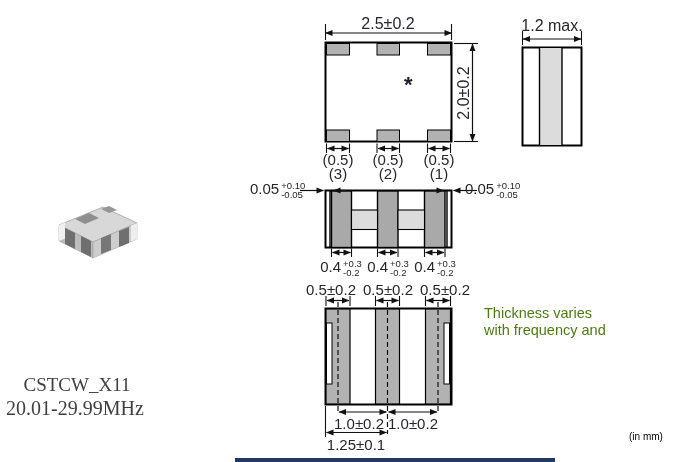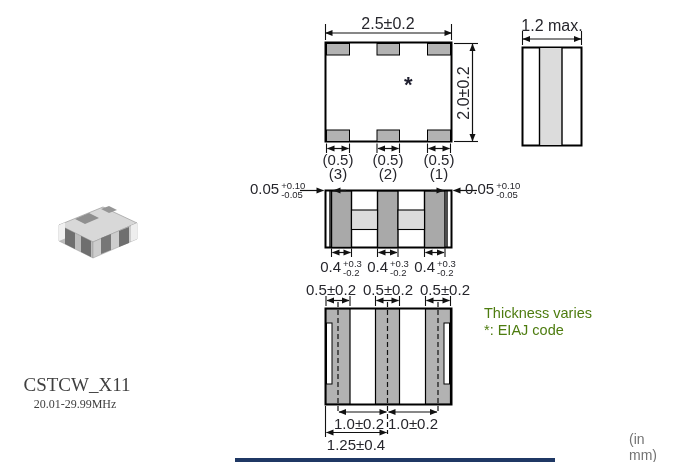--- a/index.html
+++ b/index.html
@@ -20,21 +20,21 @@
   .center{transform:translateX(-50%);}
   .big{font-size:16px;}
   .stack{display:inline-flex;flex-direction:column;font-size:9.5px;line-height:9.5px;
          margin-left:2px;vertical-align:middle;letter-spacing:0;}
   .rot{width:70px;text-align:center;transform:rotate(-90deg);}
   .note{position:absolute;left:484px;top:305px;font-size:14.5px;line-height:17px;color:#4d7c0f;}
   .seriflbl{position:absolute;font-family:"Liberation Serif",serif;color:#3f3f3f;white-space:nowrap;}
   .star{position:absolute;font-size:22px;font-weight:bold;color:#1e1e2e;}
   .navybar{position:absolute;left:235px;top:458px;width:320px;height:4px;
            background:var(--accent-navy,#1f3864);}
-  .inmm{position:absolute;left:629px;top:431px;font-size:14px;color:#737373;}
+  .inmm{position:absolute;left:629px;top:431px;font-size:10px;color:#000000;}
 </style>
 </head>
 <body>
 
 <div id="canvas">
 
   <svg width="676" height="462" viewBox="0 0 676 462">
     <defs>
       <marker id="ah" viewBox="0 0 10 10" refX="9.3" refY="5" markerWidth="9.5" markerHeight="7.5" orient="auto-start-reverse" markerUnits="userSpaceOnUse">
         <path d="M0,1 L10,5 L0,9 Z" fill="#111"></path>
@@ -186,25 +186,25 @@
         <span>-0.2</span>
       </span>
   </div>
 
   <div class="lbl center" style="left:331px;top:281px">0.5±0.2</div>
   <div class="lbl center" style="left:388px;top:281px">0.5±0.2</div>
   <div class="lbl center" style="left:445px;top:281px">0.5±0.2</div>
 
   <div class="lbl center" style="left:359px;top:415px">1.0±0.2</div>
   <div class="lbl center" style="left:413px;top:415px">1.0±0.2</div>
-  <div class="lbl center" style="left:356px;top:436px">1.25±0.4</div>
+  <div class="lbl center" style="left:356px;top:436px">1.25±0.1</div>
 
   <div class="note">
     <div>Thickness varies</div>
-    <div>*: EIAJ code</div>
+    <div>with frequency and</div>
   </div>
 
   <div class="seriflbl center" style="left:77px;top:374px;font-size:19px">CSTCW_X11</div>
-  <div class="seriflbl center" style="left:75px;top:397px;font-size:12px">20.01-29.99MHz</div>
+  <div class="seriflbl center" style="left:75px;top:397px;font-size:20px">20.01-29.99MHz</div>
 
   <div class="inmm">(in mm)</div>
   <div class="navybar"></div>
 </div>
 
 </body></html>

